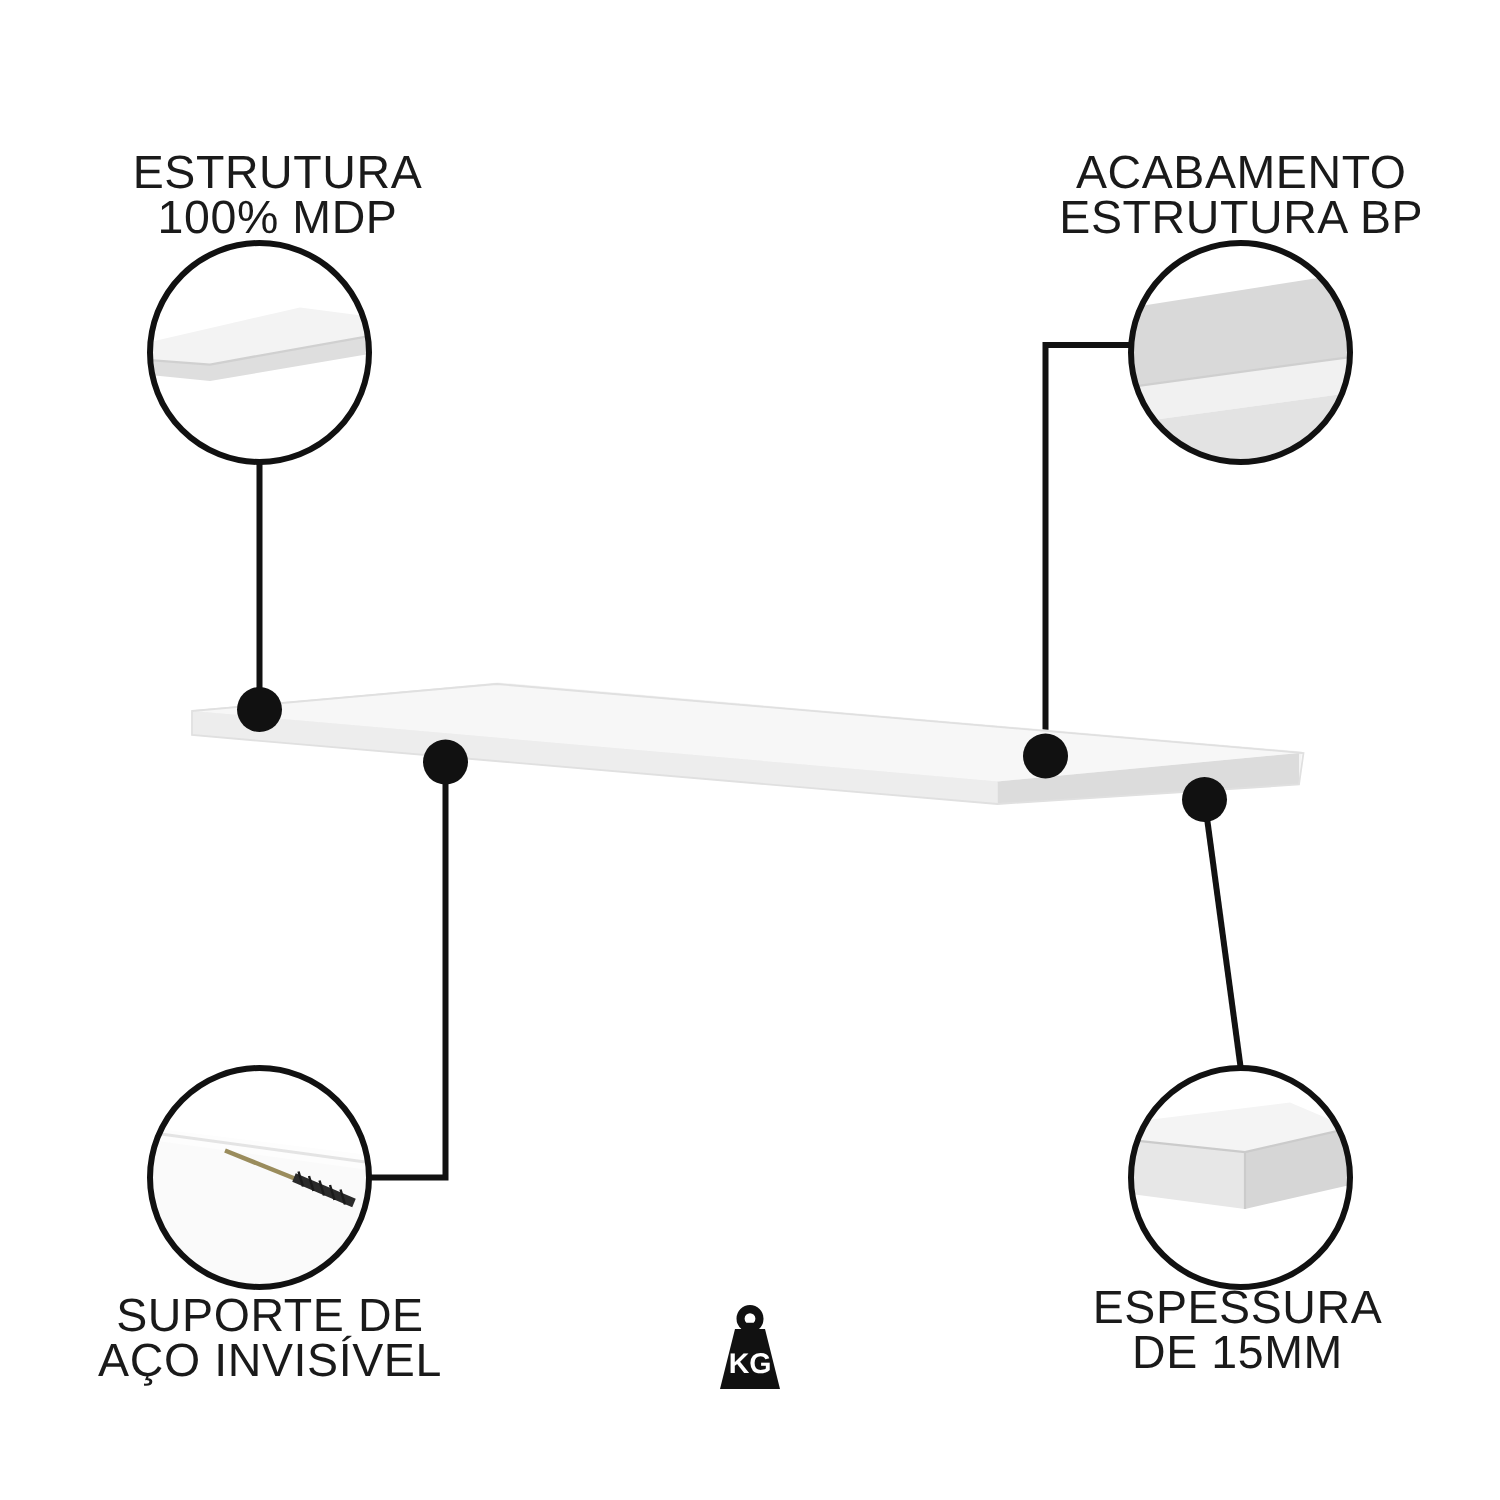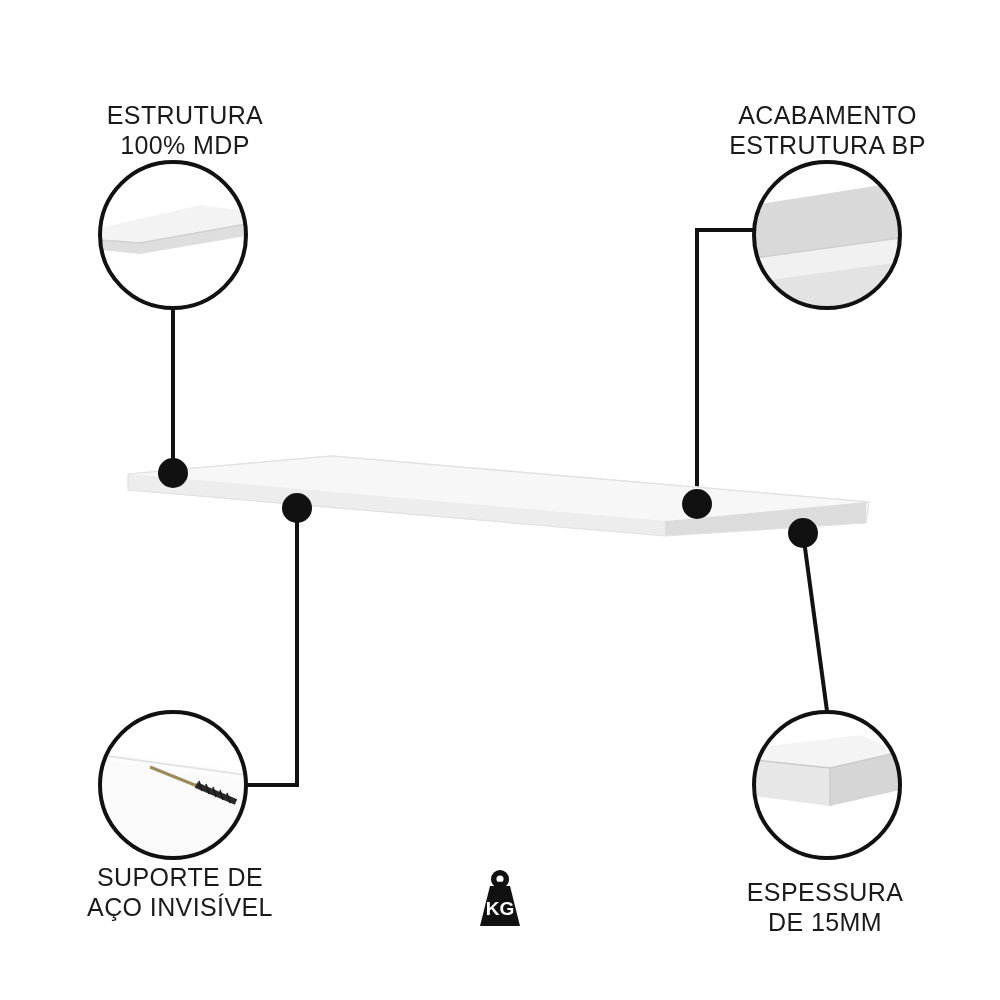--- a/index.html
+++ b/index.html
@@ -21,21 +21,21 @@
   #diagram-svg {
     position: absolute;
     left: 0;
     top: 0;
     width: 1000px;
     height: 1000px;
   }
   .label {
     position: absolute;
     color: #1a1a1a;
-    font-size: 25px;
+    font-size: 31px;
     line-height: 30px;
     letter-spacing: 0.4px;
     text-align: center;
     white-space: pre-line;
     font-family: "Liberation Sans", sans-serif;
   }
   #label-estrutura {
     left: 60px;
     top: 100px;
     width: 250px;
@@ -48,21 +48,20 @@
   #label-suporte {
     left: 55px;
     top: 821px;
     width: 250px;
     margin-top: 41px;
   }
   #label-espessura {
     left: 700px;
     top: 857px;
     width: 250px;
-    margin-top: 20px;
   }
   #label-peso {
     left: 375px;
     top: 932px;
     width: 250px;
   }
   #weight-icon {
     position: absolute;
     left: 468px;
     top: 868px;

